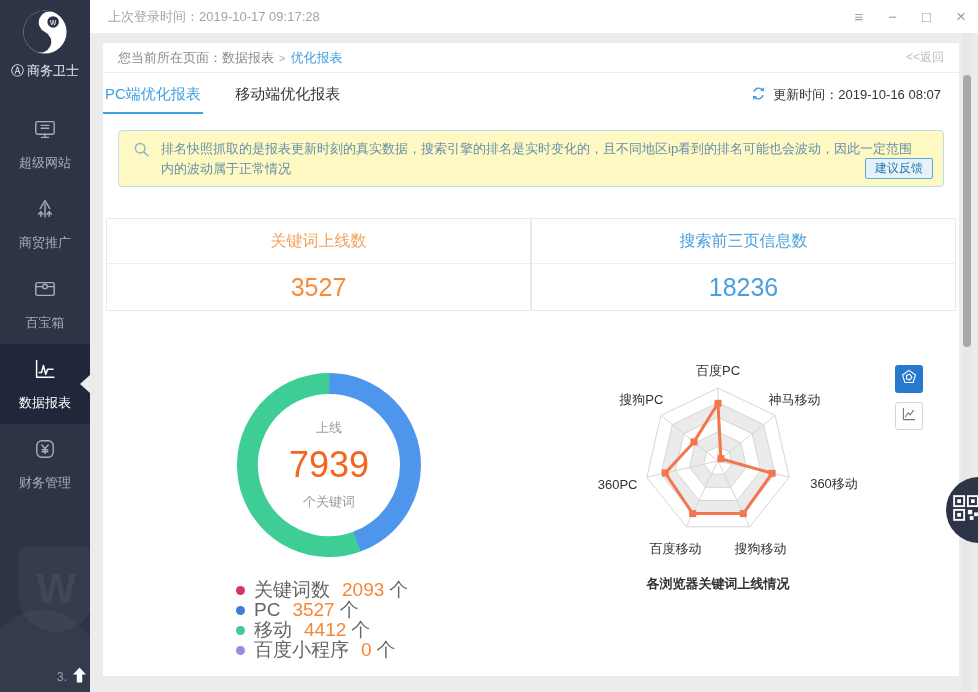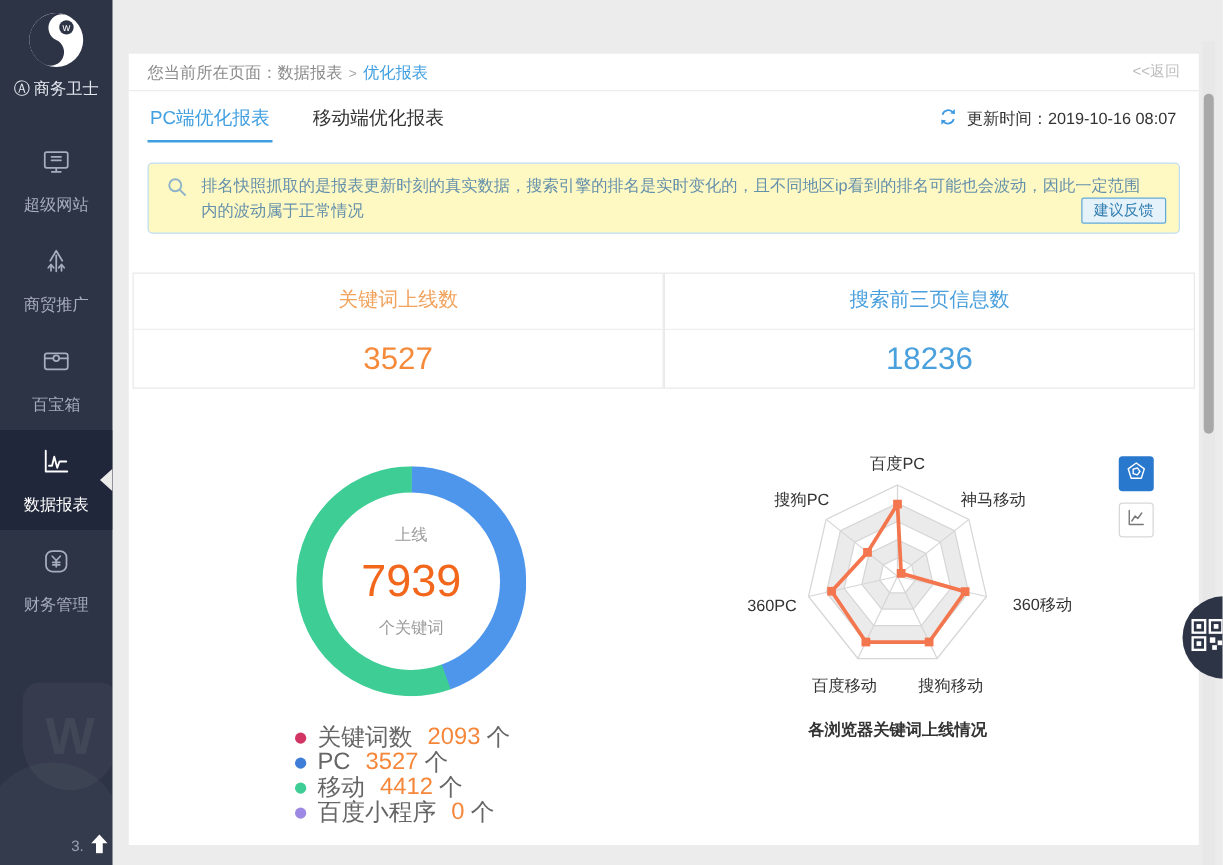--- a/index.html
+++ b/index.html
@@ -31,21 +31,21 @@
   .win-controls{position:absolute;right:12px;top:0;height:33px;display:flex;align-items:center;gap:25px;color:#9e9e9e;}
   .win-controls span{cursor:pointer;font-size:15px;line-height:1;}
 
   
   .panel{position:absolute;left:103px;top:43px;width:856px;height:633px;background:#fff;}
   .breadcrumb-row{position:relative;height:29px;line-height:29px;padding:0 15px;font-size:13px;color:#8b8b8b;border-bottom:1px solid #ececec;}
   .breadcrumb-sep{margin:0 5px;color:#a6a6a6;font-size:11px;}
   .breadcrumb-current{color:#3f9fe0;cursor:pointer;}
   .back-link{position:absolute;right:15px;top:0;color:#bdbdbd;font-size:12px;cursor:pointer;}
 
-  .tabs-row{position:relative;height:43px;padding-left:15px;}
+  .tabs-row{position:relative;height:43px;}
   .tab{display:inline-block;margin-right:26px;padding:12px 2px 8px;font-size:15px;color:#333;
     border-bottom:2px solid transparent;cursor:pointer;}
   .tab.active{color:#3f9fe0;border-bottom-color:#3f9fe0;}
   .refresh-area{position:absolute;right:18px;top:13px;display:flex;align-items:center;gap:7px;font-size:13px;color:#333;cursor:pointer;}
 
   .notice{position:relative;margin:14px 15px 0;height:57px;box-sizing:border-box;background:#fef9c3;
     border:1px solid #bddcf1;border-radius:4px;padding:8px 20px 0 42px;font-size:13px;color:#6590ab;line-height:20px;}
   .notice-icon{position:absolute;left:14px;top:10px;}
   .feedback-btn{position:absolute;right:10px;bottom:7px;padding:1px 9px;border:1px solid #61a9d7;border-radius:2px;
     color:#2e7cb0;font-size:12px;line-height:17px;background:#e6f2fa;cursor:pointer;}
@@ -168,20 +168,29 @@
     <div class="side-footer">
       <span>3.</span>
       <span>
         <svg width="15" height="16" viewBox="0 0 15 16">
             <path d="M7.5 0.5 L14 7.5 H10.2 V15.5 H4.8 V7.5 H1 Z" fill="#fff"></path>
           </svg>
       </span>
     </div>
   </aside>
 
+  <header class="topbar">
+    <span class="login-text">上次登录时间：2019-10-17 09:17:28</span>
+    <div class="win-controls">
+      <span>≡</span>
+      <span>−</span>
+      <span>□</span>
+      <span style="font-size:17px;">×</span>
+    </div>
+  </header>
 
   <main class="panel" style="position:absolute;">
     <div class="breadcrumb-row">
       <span>您当前所在页面：</span><span>数据报表</span><span class="breadcrumb-sep">&gt;</span><span class="breadcrumb-current">优化报表</span>
       <span class="back-link">&lt;&lt;返回</span>
     </div>
 
     <div class="tabs-row">
       <span class="tab active">PC端优化报表</span>
       <span class="tab">移动端优化报表</span>

